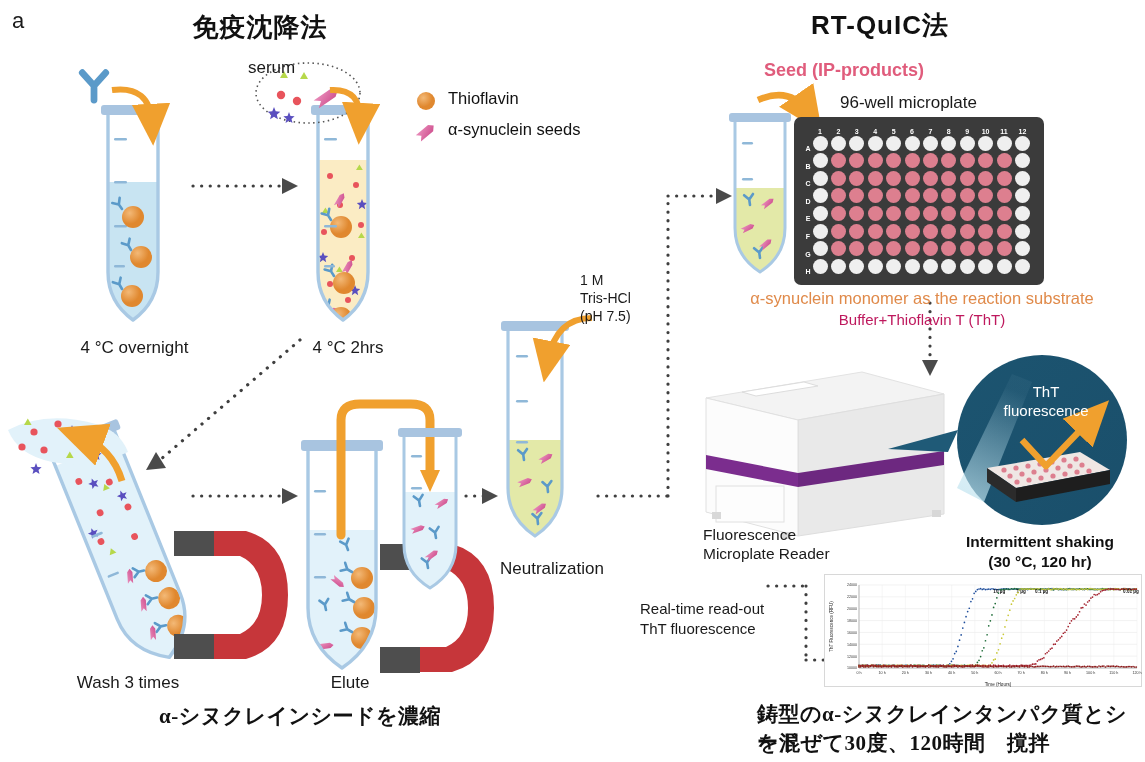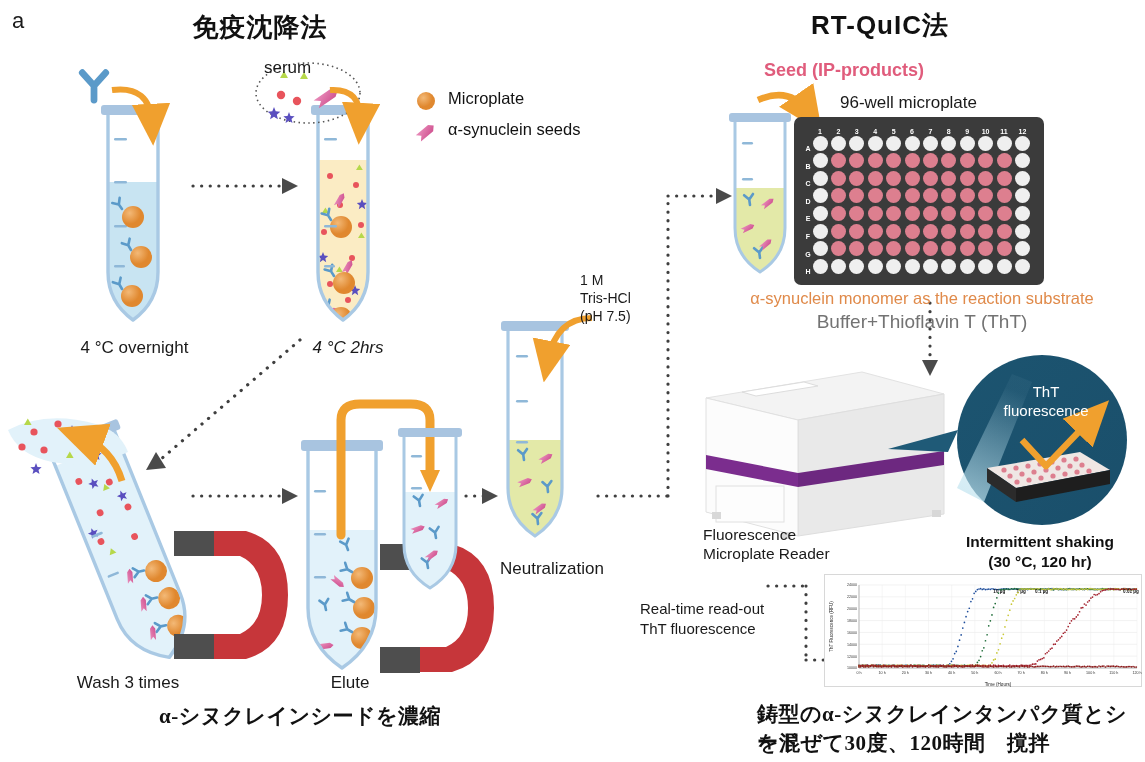--- a/index.html
+++ b/index.html
@@ -494,24 +494,24 @@
     <path d="M282,178 L298,186 L282,194 Z"></path>
     <path d="M282,488 L298,496 L282,504 Z"></path>
     <path d="M500,488 L516,496 L500,504 Z" transform="translate(-18,0)"></path>
     <path d="M716,188 L732,196 L716,204 Z"></path>
     <path d="M922,360 L938,360 L930,376 Z"></path>
     <path d="M840,652 L856,660 L840,668 Z"></path>
     <path d="M156,452 L146,470 L166,468 Z"></path>
   </g>
 </svg>
 
-<div class="abs lbl" style="left:264px; top:58px;">serum</div>
+<div class="abs lbl" style="left:248px; top:58px;">serum</div>
 
 <div class="abs lbl center" style="left:62px; top:338px; width:145px;">4 °C overnight</div>
-<div class="abs lbl center" style="left:283px; top:338px; width:130px;font-style:italic;">4 °C 2hrs</div>
+<div class="abs lbl center" style="left:283px; top:338px; width:130px;">4 °C 2hrs</div>
 <div class="abs lbl center" style="left:48px; top:673px; width:160px;">Wash 3 times</div>
 <div class="abs lbl center" style="left:295px; top:673px; width:110px;">Elute</div>
 <div class="abs lbl center" style="left:472px; top:559px; width:160px;">Neutralization</div>
 
 <div class="abs lbl-sm" style="left:580px; top:272px;">1 M</div>
 <div class="abs lbl-sm" style="left:580px; top:290px;">Tris-HCl</div>
 <div class="abs lbl-sm" style="left:580px; top:308px;">(pH 7.5)</div>
 
 <div class="abs bold-jp center" style="left:110px; top:702px; width:380px;">α-シヌクレインシードを濃縮</div>
 
@@ -522,21 +522,21 @@
       <svg width="34" height="26" viewBox="0 0 34 26">
         <defs>
             <radialGradient id="lb1" cx="35%" cy="32%">
           <stop offset="0%" stop-color="#f3b977"></stop>
               <stop offset="100%" stop-color="#e0882f"></stop>
         </radialGradient>
           </defs>
         <circle cx="12" cy="13" r="9" fill="url(#lb1)"></circle>
       </svg>
     </span>
-    <span class="legend-txt">Microplate</span>
+    <span class="legend-txt">Thioflavin</span>
   </div>
 
 
 
   <div class="legend-row">
     <span class="legend-ico">
       <svg width="34" height="26" viewBox="0 0 34 26">
         <defs>
             <linearGradient id="ls1" x1="0" y1="0" x2="1" y2="1">
           <stop offset="0%" stop-color="#e98dbb"></stop>
@@ -678,21 +678,21 @@
       <div class="well" style="left: 128.9px; top: 141.7px; width: 15px; height: 15px; background: rgb(239, 239, 239);"></div>
       <div class="well" style="left: 147.3px; top: 141.7px; width: 15px; height: 15px; background: rgb(239, 239, 239);"></div>
       <div class="well" style="left: 165.7px; top: 141.7px; width: 15px; height: 15px; background: rgb(239, 239, 239);"></div>
       <div class="well" style="left: 184.1px; top: 141.7px; width: 15px; height: 15px; background: rgb(239, 239, 239);"></div>
       <div class="well" style="left: 202.5px; top: 141.7px; width: 15px; height: 15px; background: rgb(239, 239, 239);"></div>
       <div class="well" style="left: 220.9px; top: 141.7px; width: 15px; height: 15px; background: rgb(239, 239, 239);"></div>
     </div>
 </div>
 
 <div class="abs center" style="left:712px; top:289px; width:420px; font-size:16.5px; color:#e08a4a;">α-synuclein monomer as the reaction substrate</div>
-<div class="abs center" style="left:712px; top:311px; width:420px; font-size:19px; color:#737373;">Buffer+Thioflavin T (ThT)</div>
+<div class="abs center" style="left:712px; top:311px; width:420px; font-size:15px; color:#be185d;">Buffer+Thioflavin T (ThT)</div>
 
 <div class="abs lbl" style="left:703px; top:526px; font-size:15.5px;">Fluorescence</div>
 <div class="abs lbl" style="left:703px; top:545px; font-size:15.5px;">Microplate Reader</div>
 
 <div class="abs center" style="left:996px; top:383px; width:100px; color:#fff; font-size:15px;">ThT</div>
 <div class="abs center" style="left:976px; top:402px; width:140px; color:#fff; font-size:15px;">fluorescence</div>
 
 <div class="abs center" style="left:915px; top:533px; width:250px; font-weight:bold; font-size:15.5px;">Intermittent shaking</div>
 <div class="abs center" style="left:915px; top:553px; width:250px; font-weight:bold; font-size:15.5px;">(30 °C, 120 hr)</div>
 

